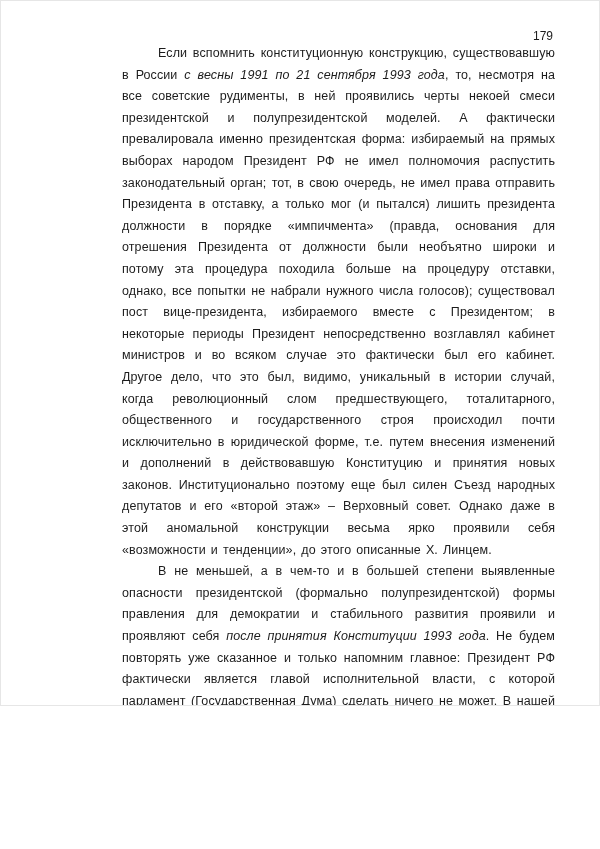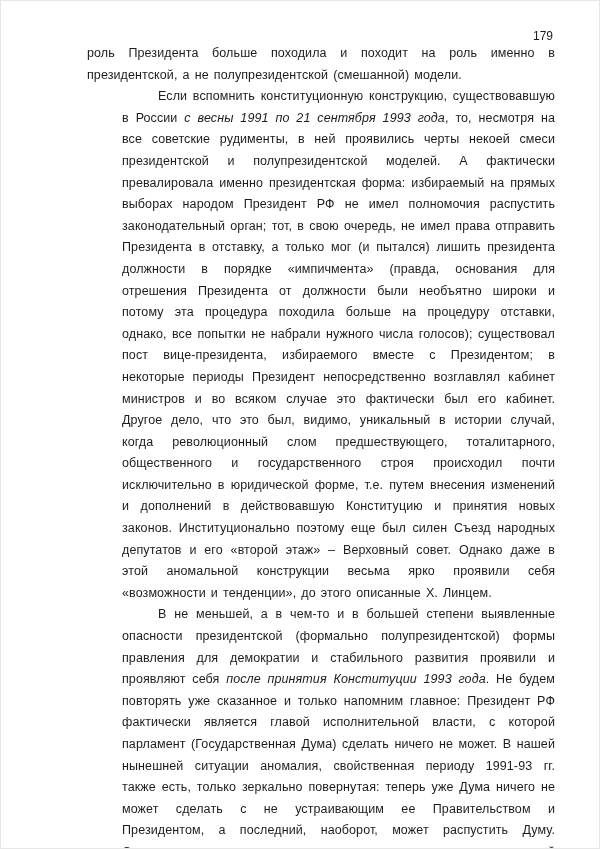--- a/index.html
+++ b/index.html
@@ -3,21 +3,21 @@
 <meta charset="utf-8">
 <style>
   html, body {
     margin: 0;
     padding: 0;
     background: #ffffff;
   }
   .page {
     position: relative;
     width: 600px;
-    height: 849px;
+    height: 706px;
     box-sizing: border-box;
     background: #ffffff;
     border: 1px solid #e6e6e6;
     padding: 28px 44px 30px 86px;
     font-family: "Liberation Sans", "DejaVu Sans", sans-serif;
     color: #1c1c1c;
     overflow: hidden;
   }
   .page-number {
     position: absolute;
@@ -45,18 +45,17 @@
   .italic {
     font-style: italic;
   }
 </style>
 </head>
 <body>
 
 <div class="page">
   <div class="page-number">179</div>
   <div class="document-body">
-      <p class="para"><span>роль Президента больше походила и походит на роль именно в президентской, а не полупрезидентской (смешанной) модели.</span></p>
       <p class="para indent"><span>Если вспомнить конституционную конструкцию, существовавшую в России </span><span class="italic">с весны 1991 по 21 сентября 1993 года</span><span>, то, несмотря на все советские рудименты, в ней проявились черты некоей смеси президентской и полупрезидентской моделей. А фактически превалировала именно президентская форма: избираемый на прямых выборах народом Президент РФ не имел полномочия распустить законодательный орган; тот, в свою очередь, не имел права отправить Президента в отставку, а только мог (и пытался) лишить президента должности в порядке «импичмента» (правда, основания для отрешения Президента от должности были необъятно широки и потому эта процедура походила больше на процедуру отставки, однако, все попытки не набрали нужного числа голосов); существовал пост вице-президента, избираемого вместе с Президентом; в некоторые периоды Президент непосредственно возглавлял кабинет министров и во всяком случае это фактически был его кабинет. Другое дело, что это был, видимо, уникальный в истории случай, когда революционный слом предшествующего, тоталитарного, общественного и государственного строя происходил почти исключительно в юридической форме, т.е. путем внесения изменений и дополнений в действовавшую Конституцию и принятия новых законов. Институционально поэтому еще был силен Съезд народных депутатов и его «второй этаж» – Верховный совет. Однако даже в этой аномальной конструкции весьма ярко проявили себя «возможности и тенденции», до этого описанные Х. Линцем.</span></p>
       <p class="para indent"><span>В не меньшей, а в чем-то и в большей степени выявленные опасности президентской (формально полупрезидентской) формы правления для демократии и стабильного развития проявили и проявляют себя </span><span class="italic">после принятия Конституции 1993 года</span><span>. Не будем повторять уже сказанное и только напомним главное: Президент РФ фактически является главой исполнительной власти, с которой парламент (Государственная Дума) сделать ничего не может. В нашей нынешней ситуации аномалия, свойственная периоду 1991-93 гг. также есть, только зеркально повернутая: теперь уже Дума ничего не может сделать с не устраивающим ее Правительством и Президентом, а последний, наоборот, может распустить Думу. Отсутствие же до сих пор досрочного прекращения полномочий депутатов обязано исключительно их чувству самосохранения, толкающему их на согласие практически с любыми кандидатурами премьеров.</span></p>
       <p class="para indent"><span>А теперь представим, как стала бы развиваться ситуация при официально оформленной президентской форме правления. Представить это не сложно, если исходить из того, что не только за плечами нашей «демократической» государственности нет многих лет устойчивого развития, но и за минувшие 15 лет не появились стереотипы политического поведения, свойственные именно конкурентной среде. Откуда же</span></p>
     </div>
 </div>
 
 </body></html>

